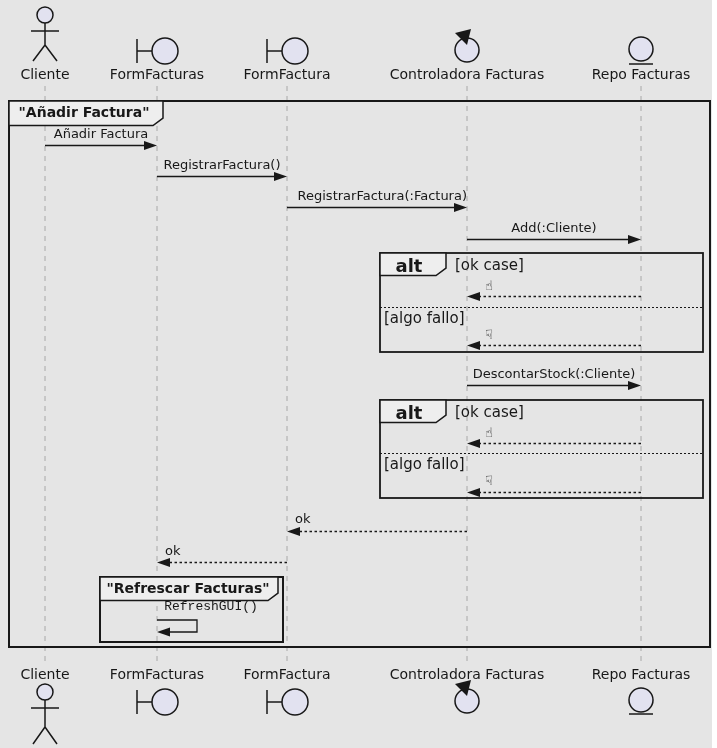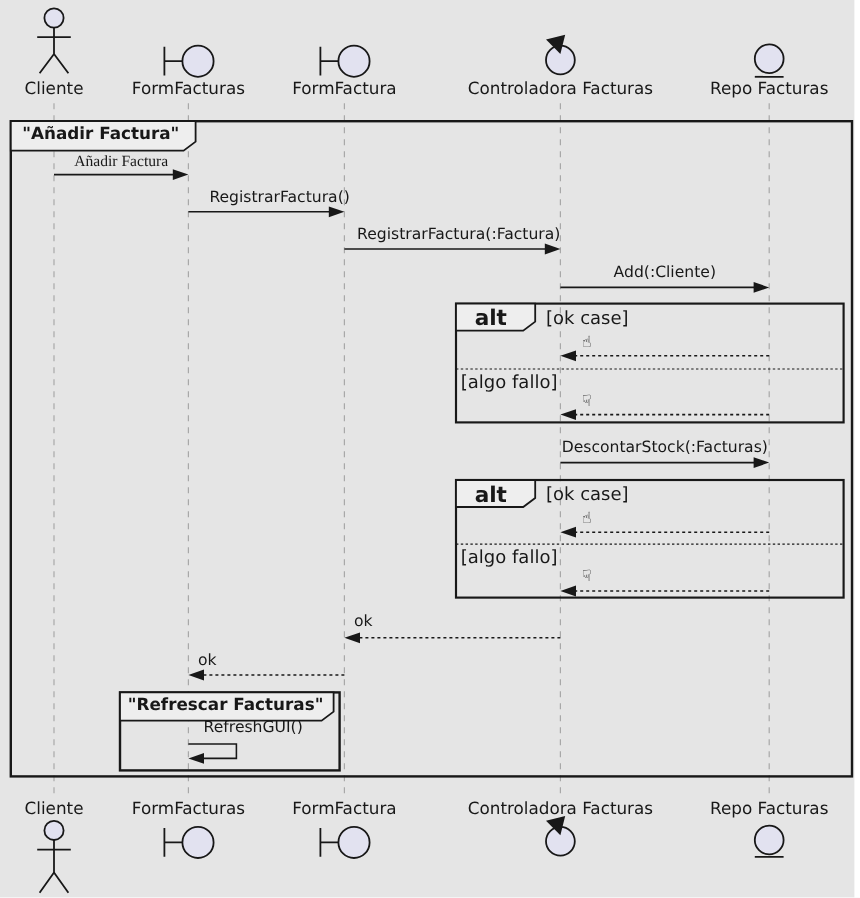--- a/index.html
+++ b/index.html
@@ -156,35 +156,35 @@
   <div class="lbl ttl center" style="left:102px;top:580px;width:172px;">"Refrescar Facturas"</div>
 
   <div class="lbl op center" style="left:380px;top:256px;width:58px;">alt</div>
   <div class="lbl guard" style="left:455px;top:257px;">[ok case]</div>
   <div class="lbl guard" style="left:384px;top:310px;">[algo fallo]</div>
 
   <div class="lbl op center" style="left:380px;top:403px;width:58px;">alt</div>
   <div class="lbl guard" style="left:455px;top:404px;">[ok case]</div>
   <div class="lbl guard" style="left:384px;top:456px;">[algo fallo]</div>
 
-  <div class="lbl center" style="left:45px;top:127px;width:112px;font-family:Liberation Serif, serif;">Añadir Factura</div>
-  <div class="lbl center" style="left:168px;top:158px;width:130px;">RegistrarFactura()</div>
+  <div class="lbl center" style="left:45px;top:127px;width:112px;">Añadir Factura</div>
+  <div class="lbl center" style="left:157px;top:158px;width:130px;">RegistrarFactura()</div>
   <div class="lbl center" style="left:287px;top:189px;width:180px;text-align:right;">RegistrarFactura(:Factura)</div>
   <div class="lbl center" style="left:467px;top:221px;width:174px;">Add(:Cliente)</div>
-  <div class="lbl center" style="left:467px;top:367px;width:174px;">DescontarStock(:Facturas)</div>
+  <div class="lbl center" style="left:467px;top:367px;width:174px;">DescontarStock(:Cliente)</div>
 
   <div class="lbl thumb center" style="left:477px;top:279px;width:24px;">☝</div>
   <div class="lbl thumb center" style="left:477px;top:328px;width:24px;">☟</div>
   <div class="lbl thumb center" style="left:477px;top:426px;width:24px;">☝</div>
   <div class="lbl thumb center" style="left:477px;top:474px;width:24px;">☟</div>
 
   <div class="lbl" style="left:295px;top:512px;">ok</div>
   <div class="lbl" style="left:165px;top:544px;">ok</div>
 
-  <div class="lbl center" style="left:164px;top:600px;width:94px;">RefreshGUI()</div>
+  <div class="lbl center" style="left:164px;top:600px;width:94px;font-family:Liberation Mono, monospace;">RefreshGUI()</div>
 
   <div class="lbl plbl center" style="left:0px;top:666px;width:90px;">Cliente</div>
   <div class="lbl plbl center" style="left:97px;top:666px;width:120px;">FormFacturas</div>
   <div class="lbl plbl center" style="left:227px;top:666px;width:120px;">FormFactura</div>
   <div class="lbl plbl center" style="left:387px;top:666px;width:160px;">Controladora Facturas</div>
   <div class="lbl plbl center" style="left:581px;top:666px;width:120px;">Repo Facturas</div>
 
 </div>
 
 </body></html>

